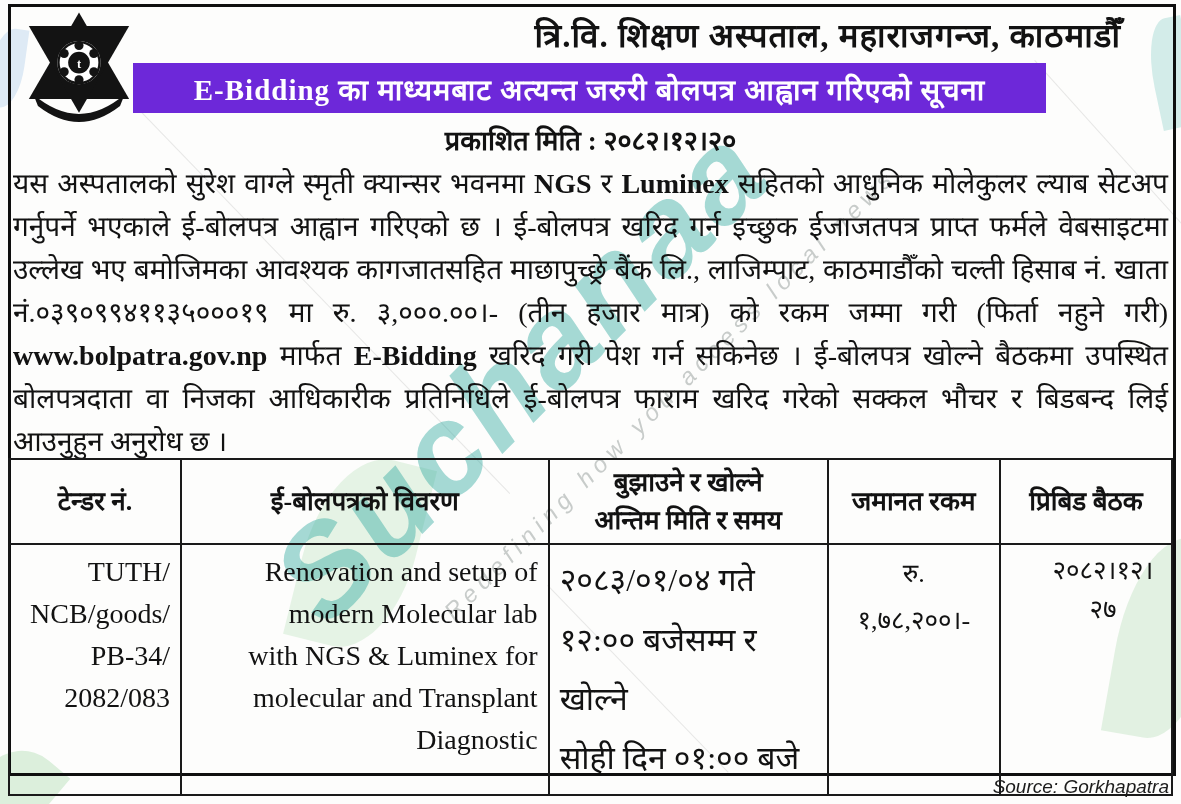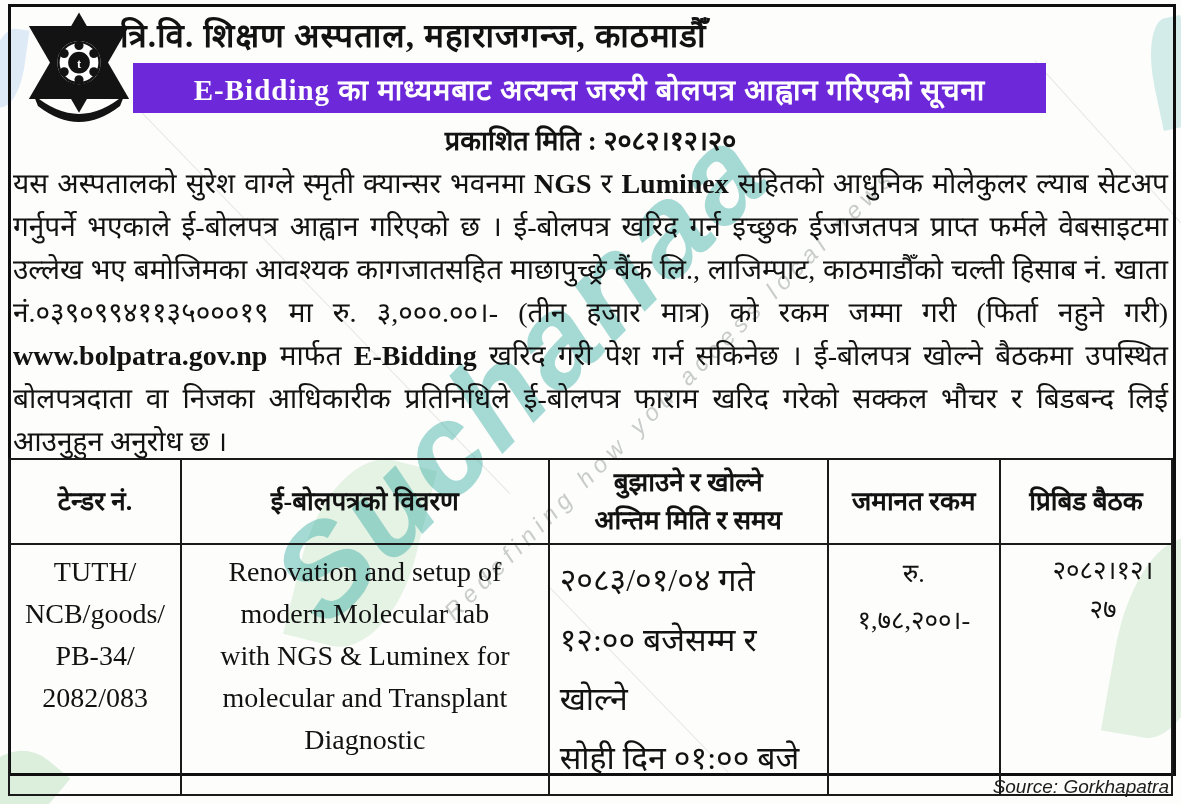--- a/index.html
+++ b/index.html
@@ -34,21 +34,21 @@
   .leaf-c{left:-14px;top:748px;width:70px;height:70px;background:rgba(105,190,110,0.22);transform:rotate(40deg);}
   .leaf-d{left:-10px;top:28px;width:34px;height:80px;background:rgba(100,160,220,0.20);transform:rotate(8deg);}
   .leaf-e{left:1152px;top:18px;width:40px;height:110px;background:rgba(43,168,158,0.20);transform:rotate(-12deg);}
   .wm-line{position:absolute;height:1px;background:rgba(40,40,40,0.10);transform-origin:left top;pointer-events:none;}
   .line-a{left:142px;top:112px;width:530px;transform:rotate(46deg);}
   .line-b{left:1035px;top:60px;width:260px;transform:rotate(48deg);}
   .line-c{left:548px;top:585px;width:260px;transform:rotate(46deg);}
 
   .logo{position:absolute;left:22px;top:10px;width:114px;height:128px;}
   .page-title{
-    position:absolute;left:120px;right:60px;top:12px;text-align:left;
+    position:absolute;left:120px;right:60px;top:12px;text-align:right;
     font-size:33px;font-weight:bold;letter-spacing:1px;
   }
   .banner{
     position:absolute;left:133px;top:63px;width:913px;height:50px;
     background:#6d28d9;color:#ffffff;
     display:flex;align-items:center;justify-content:center;
     font-size:29px;font-weight:bold;letter-spacing:1px;
   }
   .pub-date{
     position:absolute;left:0;right:0;top:121px;text-align:center;
@@ -67,21 +67,21 @@
   }
   .notice-table th,.notice-table td{
     border:2px solid #1a1a1a;white-space:pre-line;
     padding:6px 10px;vertical-align:top;
   }
   .notice-table th{
     height:70px;text-align:center;vertical-align:middle;
     font-size:26px;font-weight:bold;line-height:1.45;padding:4px 6px;
   }
   .notice-table td{font-size:28px;line-height:1.5;height:188px;}
-  .notice-table td.c0,.notice-table td.c1{text-align:center;font-family:Liberation Serif, serif;}
+  .notice-table td.c0,.notice-table td.c1{text-align:right;font-family:Liberation Serif, serif;}
   .notice-table td.c2{text-align:left;font-size:32px;line-height:1.85;}
   .notice-table td.c3{text-align:center;font-size:26px;line-height:1.8;}
   .notice-table td.c4{text-align:center;font-size:26px;padding-left:44px;}
 
   .source-credit{
     position:absolute;right:12px;top:776px;
     font-family:"Liberation Sans","DejaVu Sans",sans-serif;
     font-style:italic;font-size:19px;color:#1c1c1c;
   }
 </style>

